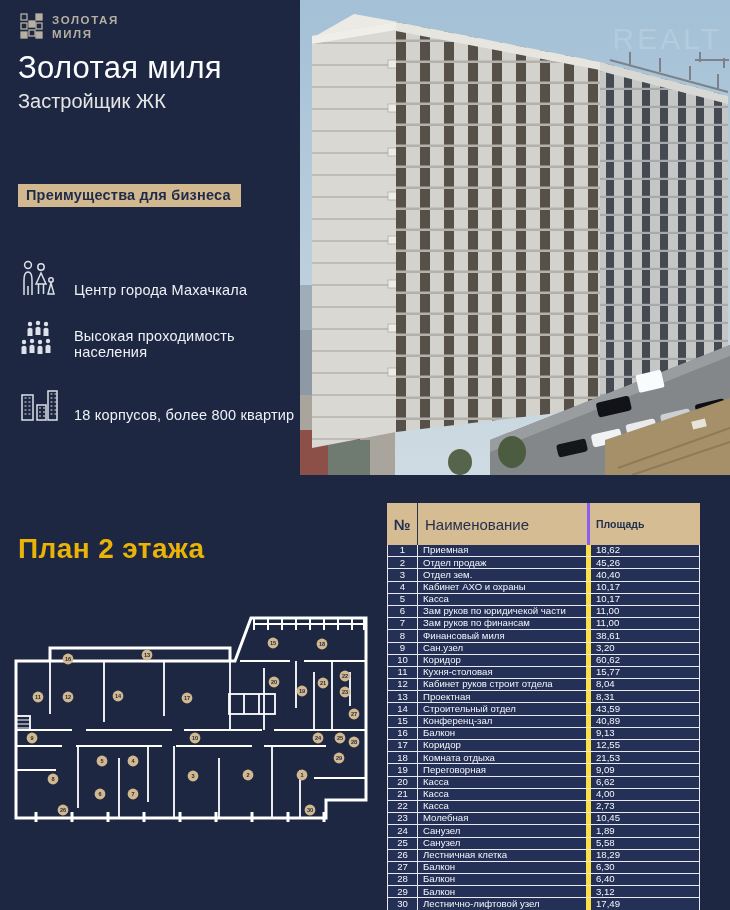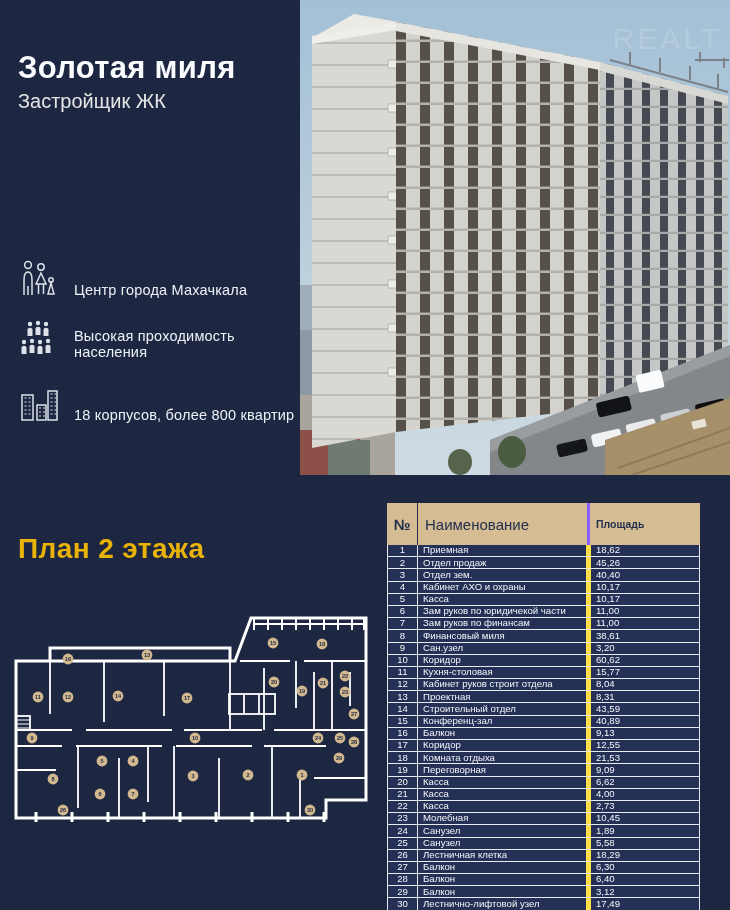--- a/index.html
+++ b/index.html
@@ -6,21 +6,21 @@
   body{
     width:730px;height:910px;position:relative;overflow:hidden;
     background:#1d2742;
     font-family:"Liberation Sans","DejaVu Sans",sans-serif;
     color:#f2f4f8;
   }
   
   .left-panel{position:absolute;left:0;top:0;width:300px;height:475px;background:#1d2742;}
   .logo-row{position:absolute;left:20px;top:13px;display:flex;align-items:center;gap:8px;}
   .logo-text{color:#b6b0a3;font-size:11.5px;font-weight:700;letter-spacing:1.6px;line-height:1.25;}
-  .main-title{position:absolute;left:18px;top:50px;font-size:31px;font-weight:700;color:#fbfcfe;letter-spacing:.3px;}
+  .main-title{position:absolute;left:18px;top:50px;font-size:31px;font-weight:400;color:#fbfcfe;letter-spacing:.3px;}
   .sub-title{position:absolute;left:18px;top:90px;font-size:20px;font-weight:400;color:#e5e5e5;}
   .badge{position:absolute;left:18px;top:184px;background:#d2b88e;color:#1f2a4a;
          font-size:14.5px;font-weight:600;padding:3px 10px 4px 8px;letter-spacing:.2px;}
   .feature{position:absolute;left:20px;display:flex;align-items:flex-end;gap:16px;}
   .feature .f-label{font-size:14.5px;color:#eef1f6;letter-spacing:.2px;}
   .f1{top:258px;} .f2{top:320px;} .f3{top:383px;}
   .ficon{width:38px;height:40px;flex:0 0 38px;}
   
   .photo{position:absolute;left:300px;top:0;width:430px;height:475px;overflow:hidden;}
   .watermark{position:absolute;right:8px;top:22px;font-size:30px;font-weight:400;
@@ -38,22 +38,41 @@
   .trow{display:flex;height:12.2px;background:#243055;border:1px solid #e9eaf0;border-top:none;box-sizing:border-box;
         font-size:9.6px;color:#f4f6fa;line-height:10.5px;align-items:center;}
   .trow .c-num{width:29px;text-align:center;border-right:1px solid #e9eaf0;align-self:stretch;display:flex;align-items:center;justify-content:center;}
   .trow .c-name{flex:1;padding-left:5px;white-space:nowrap;overflow:hidden;border-right:5px solid #fde047;align-self:stretch;display:flex;align-items:center;text-align:center;}
   .trow .c-area{width:103px;padding-left:5px;align-self:stretch;display:flex;align-items:center;}
 </style>
 </head>
 <body>
 
 <div class="left-panel">
+  <div class="logo-row">
+    <svg class="logo-mark" width="24" height="28" viewBox="0 0 24 28">
+      <g fill="none" stroke="#b6b0a3" stroke-width="1.3">
+        <rect x="1" y="1" width="6" height="6"></rect>
+          <rect x="16" y="1" width="6" height="6" fill="#b6b0a3"></rect>
+        <rect x="9" y="8" width="6" height="6" fill="#b6b0a3"></rect>
+          <rect x="1" y="10" width="6" height="6"></rect>
+        <rect x="16" y="10" width="6" height="6"></rect>
+          <rect x="1" y="19" width="6" height="6" fill="#b6b0a3"></rect>
+        <rect x="9" y="17" width="6" height="6"></rect>
+          <rect x="16" y="19" width="6" height="6" fill="#b6b0a3"></rect>
+      </g>
+    </svg>
+    <div class="logo-text">
+      <div>ЗОЛОТАЯ</div>
+      <div>МИЛЯ</div>
+    </div>
+  </div>
   <div class="main-title">Золотая миля</div>
   <div class="sub-title">Застройщик ЖК</div>
+  <div class="badge">Преимущества для бизнеса</div>
 
   <div class="feature f1">
     <svg class="ficon" viewBox="0 0 38 40" fill="none" stroke="#dde1ea" stroke-width="1.5">
       <circle cx="8" cy="7" r="3.4"></circle>
         <path d="M4,37 V22 q0,-8 4,-8 q4,0 4,8 V37 M8,28 v9"></path>
       <circle cx="21" cy="9" r="3.2"></circle>
         <path d="M16,26 l5,-11 l5,11 z M18.5,26 v10 M23.5,26 v10"></path>
       <circle cx="31" cy="22" r="2.2"></circle>
         <path d="M28,36 l3,-11 l3,11 z"></path>
     </svg>

